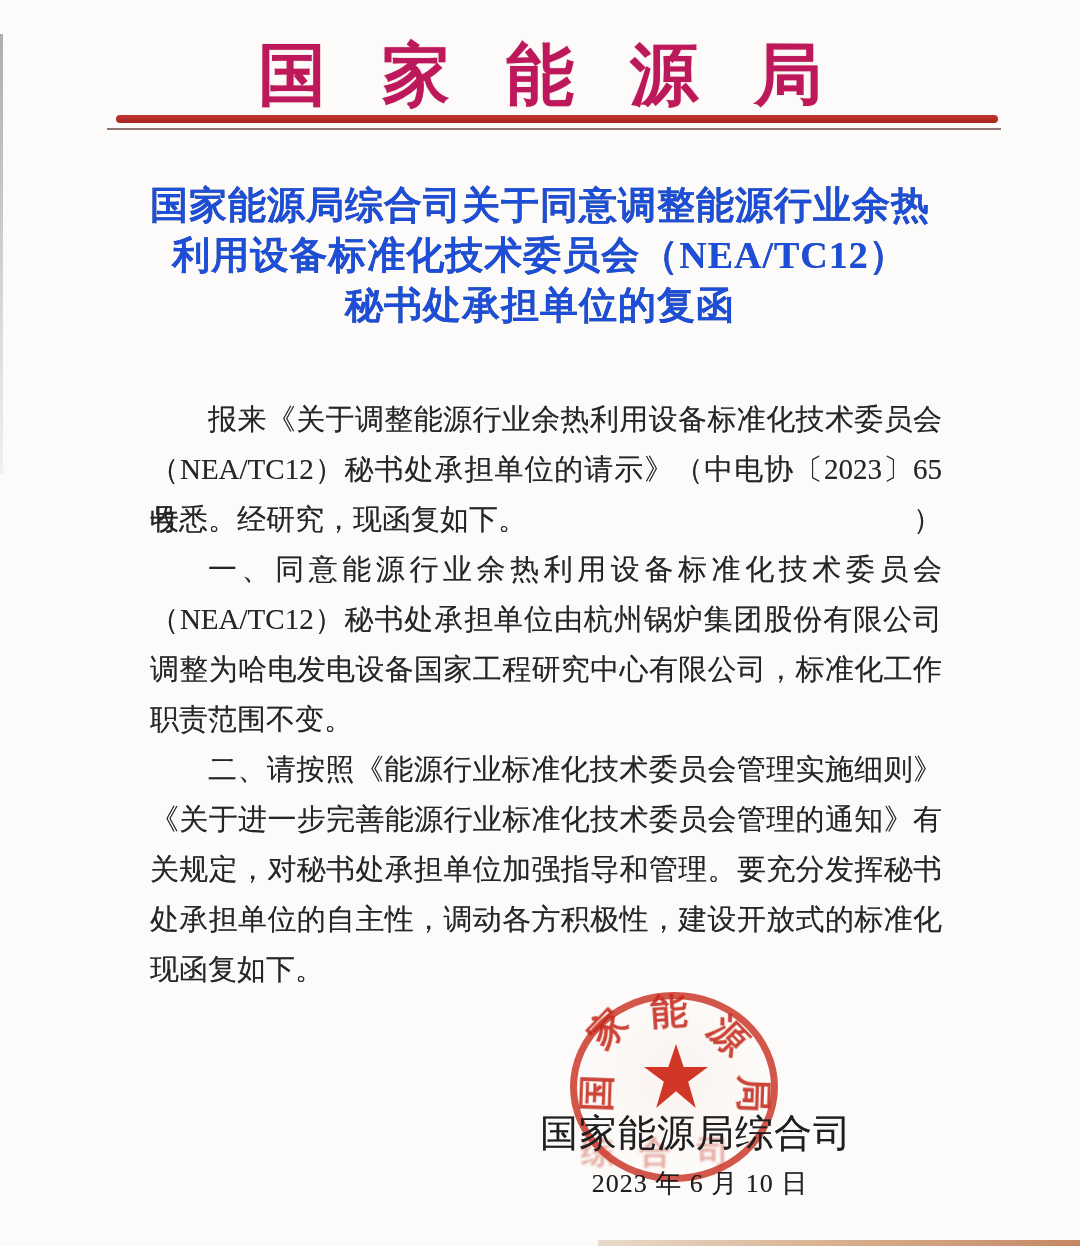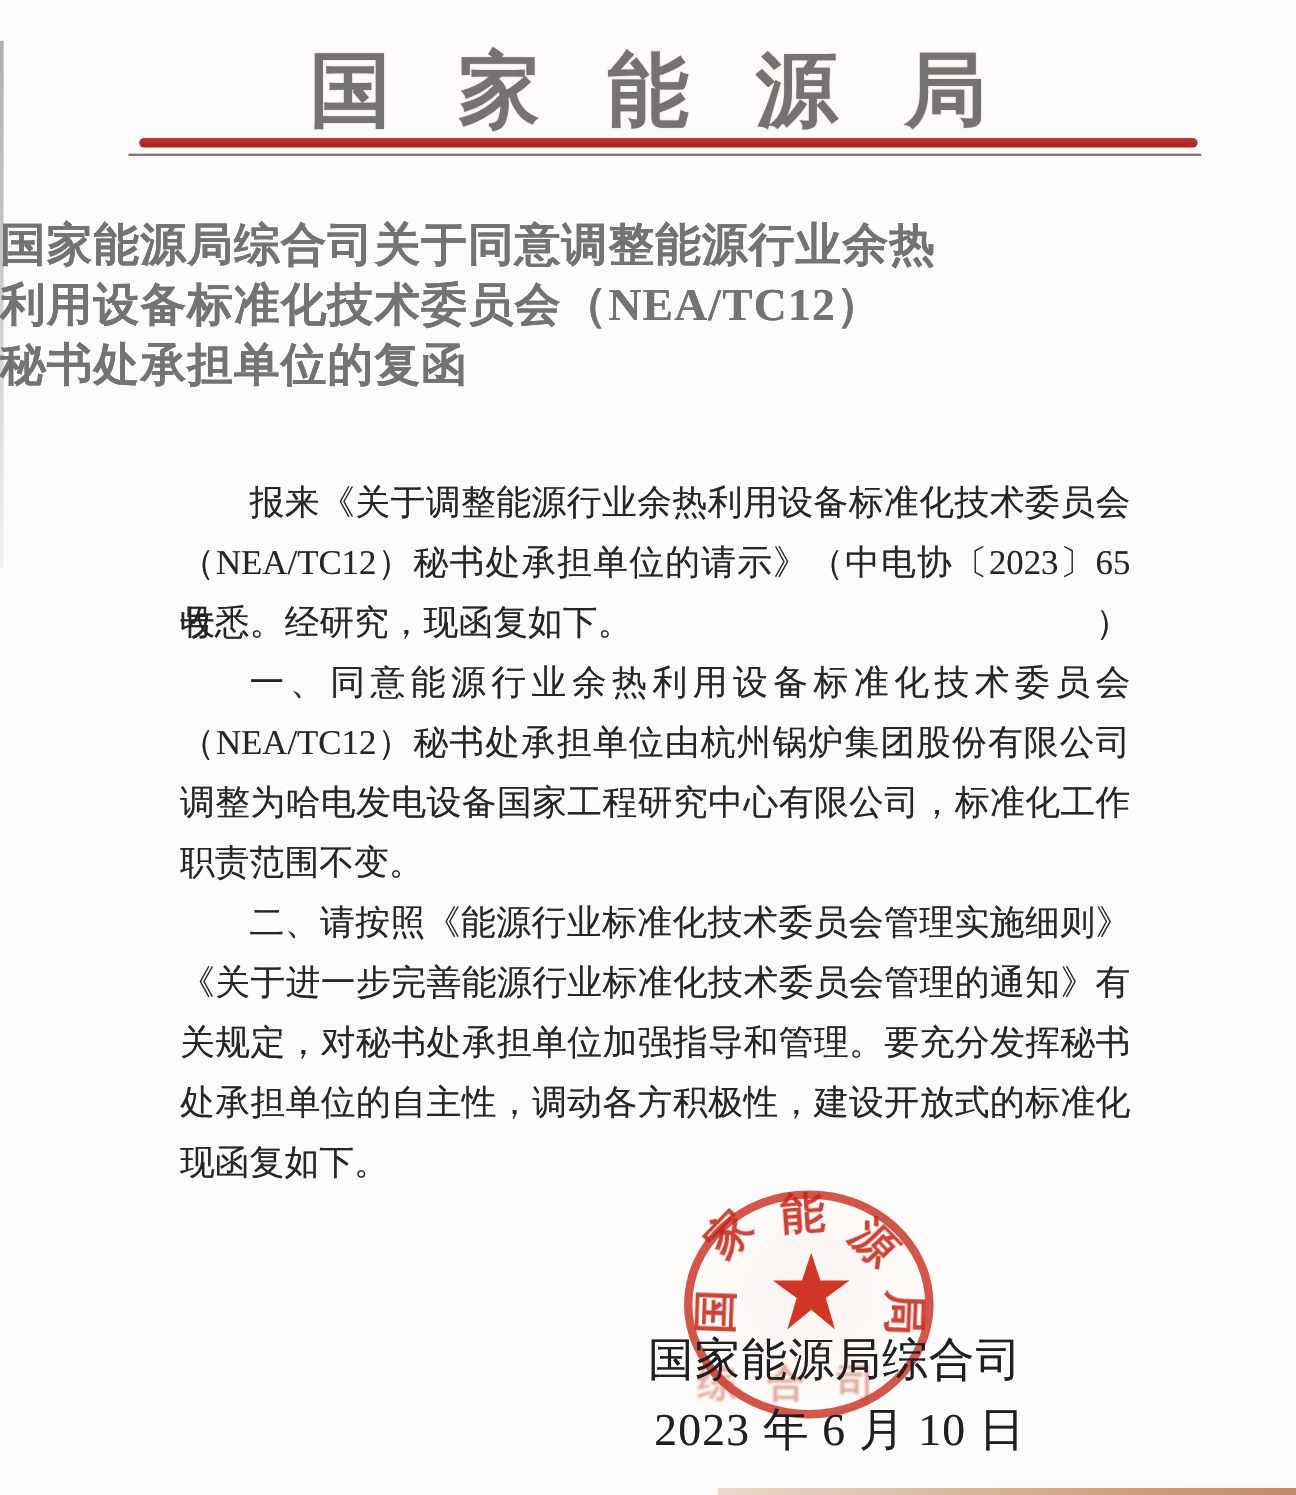--- a/index.html
+++ b/index.html
@@ -13,37 +13,38 @@
     overflow:hidden;
   }
   .edge-shadow {
     position:absolute; left:0; top:34px; width:3px; height:440px;
     background:linear-gradient(to bottom, rgba(80,80,80,.45), rgba(120,120,120,.08));
   }
   .agency-header {
     position:absolute; top:30px; left:0; right:0;
     text-align:center;
     font-size:68px; font-weight:bold;
-    color:#737373;
+    color:#be185d;
     letter-spacing:56px; padding-left:56px;
     text-shadow:0 0 1px rgba(194,40,42,.5);
     white-space:nowrap;
   }
   .rule-thick {
     position:absolute; left:116px; top:115px; width:882px; height:8px;
     background:linear-gradient(to bottom,#c03530,#a82420);
     border-radius:4px;
   }
   .rule-thin {
     position:absolute; left:107px; top:128px; width:894px; height:2px;
     background:#7b5b58; opacity:.85;
   }
   .doc-title {
     position:absolute; top:180px; left:0; right:0;
-    font-size:38px; font-weight:bold; color:#737373;
+    text-align:center;
+    font-size:38px; font-weight:bold; color:#1d4ed8;
     line-height:50px; letter-spacing:1px;
     text-shadow:0 0 .5px rgba(0,0,0,.55);
     white-space:nowrap;
   }
   .bodytext {
     position:absolute; left:150px; top:394px; width:792px;
     color:#262626;
     text-shadow:0 0 .4px rgba(0,0,0,.4);
   }
   .bl {
@@ -96,21 +97,21 @@
   .signer {
     position:absolute; left:540px; top:1108px; width:300px; z-index:2;
     text-align:center;
     font-size:38px; color:#1f1f1f; letter-spacing:1px;
     text-shadow:0 0 .4px rgba(0,0,0,.45);
     white-space:nowrap;
   }
   .doc-date {
     position:absolute; left:540px; top:1166px; width:320px; z-index:2;
     text-align:center;
-    font-size:38px; color:#1f1f1f; letter-spacing:1px;
+    font-size:26px; color:#1f1f1f; letter-spacing:1px;
     text-shadow:0 0 .4px rgba(0,0,0,.45);
     white-space:nowrap;
   }
   .bottom-strip {
     position:absolute; left:598px; bottom:0; width:482px; height:6px;
     background:linear-gradient(to right,#e6d7c6,#d2a37d 55%,#bf7a54);
     opacity:.9;
   }
 </style>
 </head>

